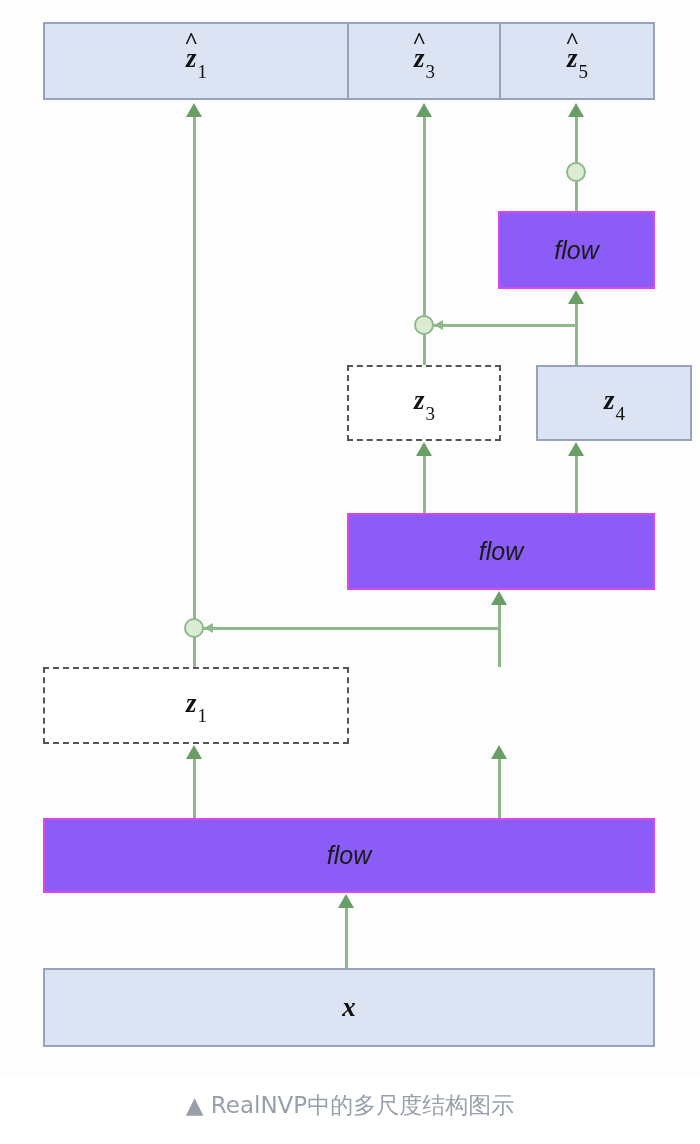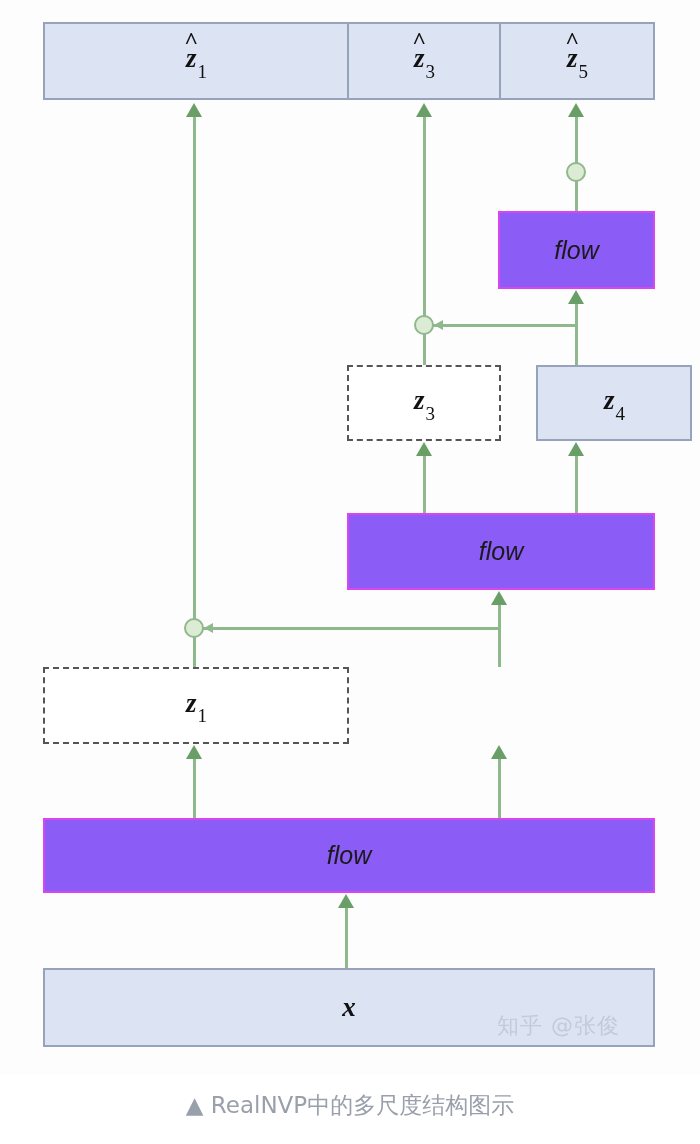--- a/index.html
+++ b/index.html
@@ -220,17 +220,16 @@
     <span class="flow-label">flow</span>
   </div>
 
   <div class="vline" style="left:345px; top:907px; height:61px;"></div>
   <div class="arrowhead-up" style="left:338px; top:894px;"></div>
 
   <div class="box box-blue" style="left:43px; top:968px; width:612px; height:79px;">
     <span class="label">x</span>
   </div>
 
-  <div class="watermark" style="left:497px; top:1011px;">知乎 @张俊</div>
 
 </div>
 
 <div class="caption">▲ RealNVP中的多尺度结构图示</div>
 
 </body></html>

